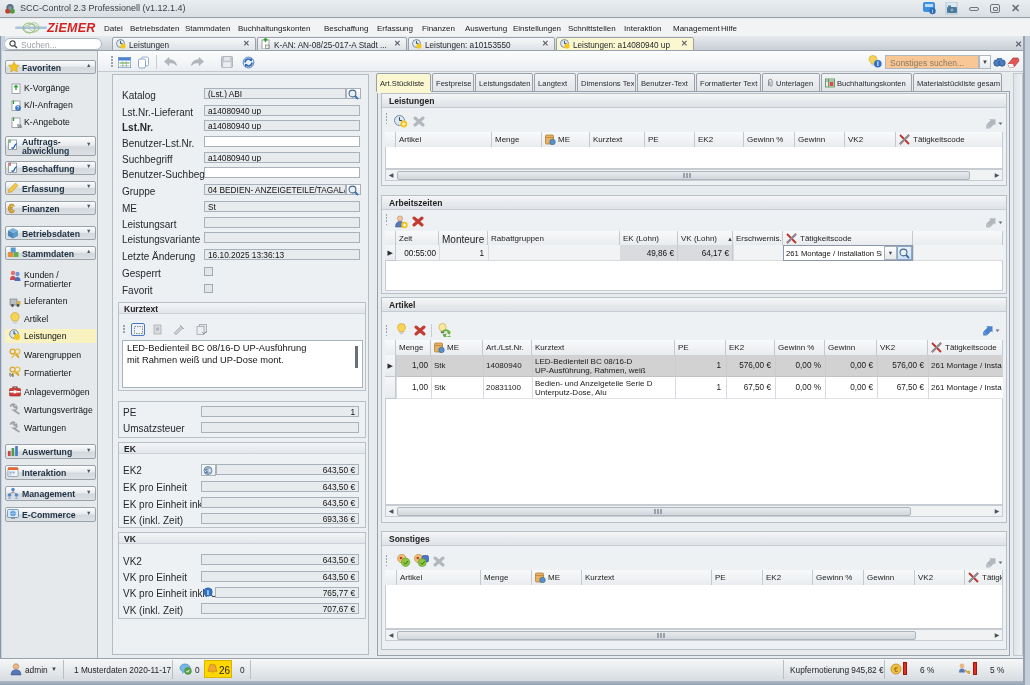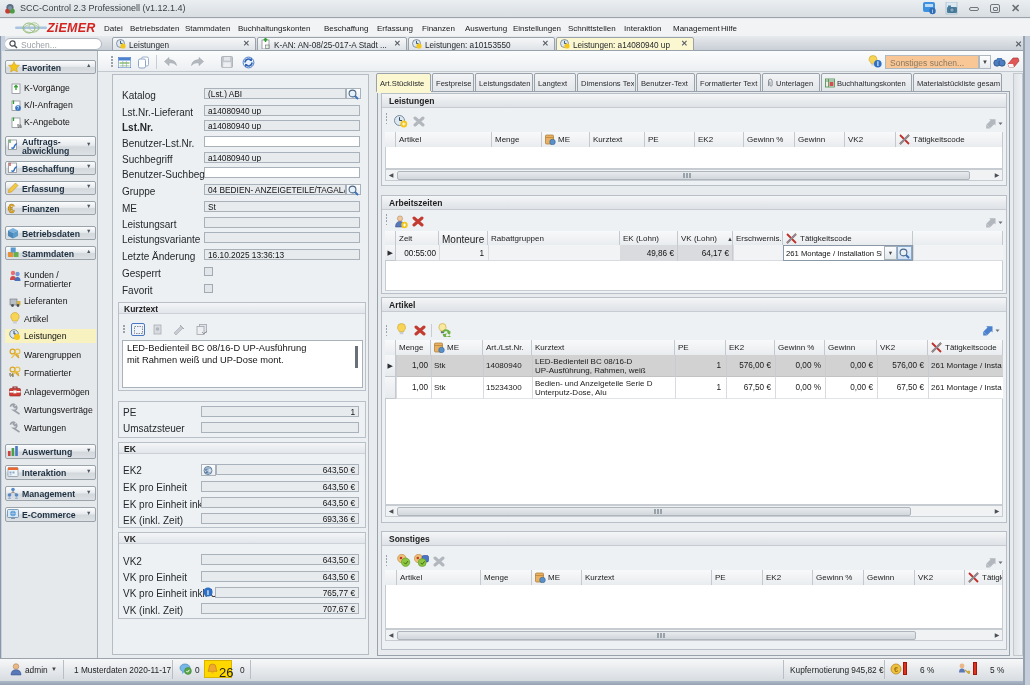--- a/index.html
+++ b/index.html
@@ -655,21 +655,21 @@
 <div style="position:absolute;left:675px;top:355px;width:1px;height:22px;background:#c8cbd0;"></div>
 <div style="position:absolute;left:726px;top:355px;width:1px;height:22px;background:#c8cbd0;"></div>
 <div style="position:absolute;left:775px;top:355px;width:1px;height:22px;background:#c8cbd0;"></div>
 <div style="position:absolute;left:825px;top:355px;width:1px;height:22px;background:#c8cbd0;"></div>
 <div style="position:absolute;left:877px;top:355px;width:1px;height:22px;background:#c8cbd0;"></div>
 <div style="position:absolute;left:928px;top:355px;width:1px;height:22px;background:#c8cbd0;"></div>
 <div style="position:absolute;left:385px;top:377px;width:618px;height:22px;background:#fff;border-bottom:1px solid #e2e5e8;"></div>
 <div style="position:absolute;left:385px;top:377px;width:11px;height:22px;background:linear-gradient(#f5f6f8,#e8ebee);border-right:1px solid #c3c9cf;border-bottom:1px solid #c3c9cf;"></div>
 <div style="position:absolute;left:398px;top:383px;width:30px;font-size:8.2px;text-align:right;">1,00</div>
 <div style="position:absolute;left:434px;top:383px;font-size:8px;">Stk</div>
-<div style="position:absolute;left:486px;top:383px;font-size:8px;">15234300</div>
+<div style="position:absolute;left:486px;top:383px;font-size:8px;">20831100</div>
 <div style="position:absolute;left:535px;top:378.5px;font-size:8px;line-height:9.5px;white-space:nowrap;overflow:hidden;width:138px;">Bedien- und Anzeigeteile Serie D<br>Unterputz-Dose, Alu</div>
 <div style="position:absolute;left:675px;top:383px;width:46px;font-size:8.2px;text-align:right;">1</div>
 <div style="position:absolute;left:726px;top:383px;width:45px;font-size:8.2px;text-align:right;">67,50 €</div>
 <div style="position:absolute;left:775px;top:383px;width:46px;font-size:8.2px;text-align:right;">0,00 %</div>
 <div style="position:absolute;left:825px;top:383px;width:48px;font-size:8.2px;text-align:right;">0,00 €</div>
 <div style="position:absolute;left:877px;top:383px;width:47px;font-size:8.2px;text-align:right;">67,50 €</div>
 <div style="position:absolute;left:931px;top:383px;font-size:8px;white-space:nowrap;overflow:hidden;width:71px;">261 Montage / Installat</div>
 <div style="position:absolute;left:396px;top:377px;width:1px;height:22px;background:#d8dbdf;"></div>
 <div style="position:absolute;left:431px;top:377px;width:1px;height:22px;background:#d8dbdf;"></div>
 <div style="position:absolute;left:483px;top:377px;width:1px;height:22px;background:#d8dbdf;"></div>
@@ -766,21 +766,21 @@
     <path d="M3 8.5 L3 11 L6 8.8" fill="#78b8e8"></path>
     <circle cx="9" cy="8" r="3.4" fill="#58a848" stroke="#387828" stroke-width="0.5"></circle>
     <path d="M7.5 8 l1 1.2 l2-2.4" stroke="#fff" stroke-width="1" fill="none"></path>
   </svg>
 <div style="position:absolute;left:195px;top:665px;font-size:8.3px;color:#222;">0</div>
 <div style="position:absolute;left:204px;top:660px;width:28px;height:18px;background:#ffd800;border:1px solid #d8b400;"></div>
 <svg class="abs" style="left:207px;top:663px" width="11" height="12">
     <path d="M5.5 1 a3.5 3.5 0 0 1 3.5 3.5 c0 2.5 1 3 1 3.8 l-9 0 c0-0.8 1-1.3 1-3.8 A3.5 3.5 0 0 1 5.5 1 z" fill="#f0a830" stroke="#b87818" stroke-width="0.6"></path>
     <path d="M4 9.3 a1.5 1.2 0 0 0 3 0" fill="#f0a830"></path>
   </svg>
-<div style="position:absolute;left:219px;top:665px;font-size:13px;color:#222;">26</div>
+<div style="position:absolute;left:219px;top:665px;font-size:10px;color:#222;">26</div>
 <div style="position:absolute;left:240px;top:665px;font-size:8.3px;color:#222;">0</div>
 <div style="position:absolute;left:250px;top:660px;width:1px;height:19px;background:#b8bec5;"></div>
 <div style="position:absolute;left:783px;top:660px;width:1px;height:19px;background:#b8bec5;"></div>
 <div style="position:absolute;left:790px;top:665px;font-size:8.3px;color:#222;">Kupfernotierung 945,82 €</div>
 <div style="position:absolute;left:884px;top:660px;width:1px;height:19px;background:#b8bec5;"></div>
 <svg class="abs" style="left:890px;top:663px" width="12" height="12">
     <circle cx="6" cy="6" r="5" fill="#f0c040" stroke="#b88818" stroke-width="0.8"></circle>
     <text x="6" y="8.8" font-size="7.5" font-weight="bold" fill="#a07810" text-anchor="middle">€</text>
   </svg>
 <div style="position:absolute;left:903px;top:662px;width:3.5px;height:13px;background:#e03020;border:0.5px solid #a01808;"></div>

